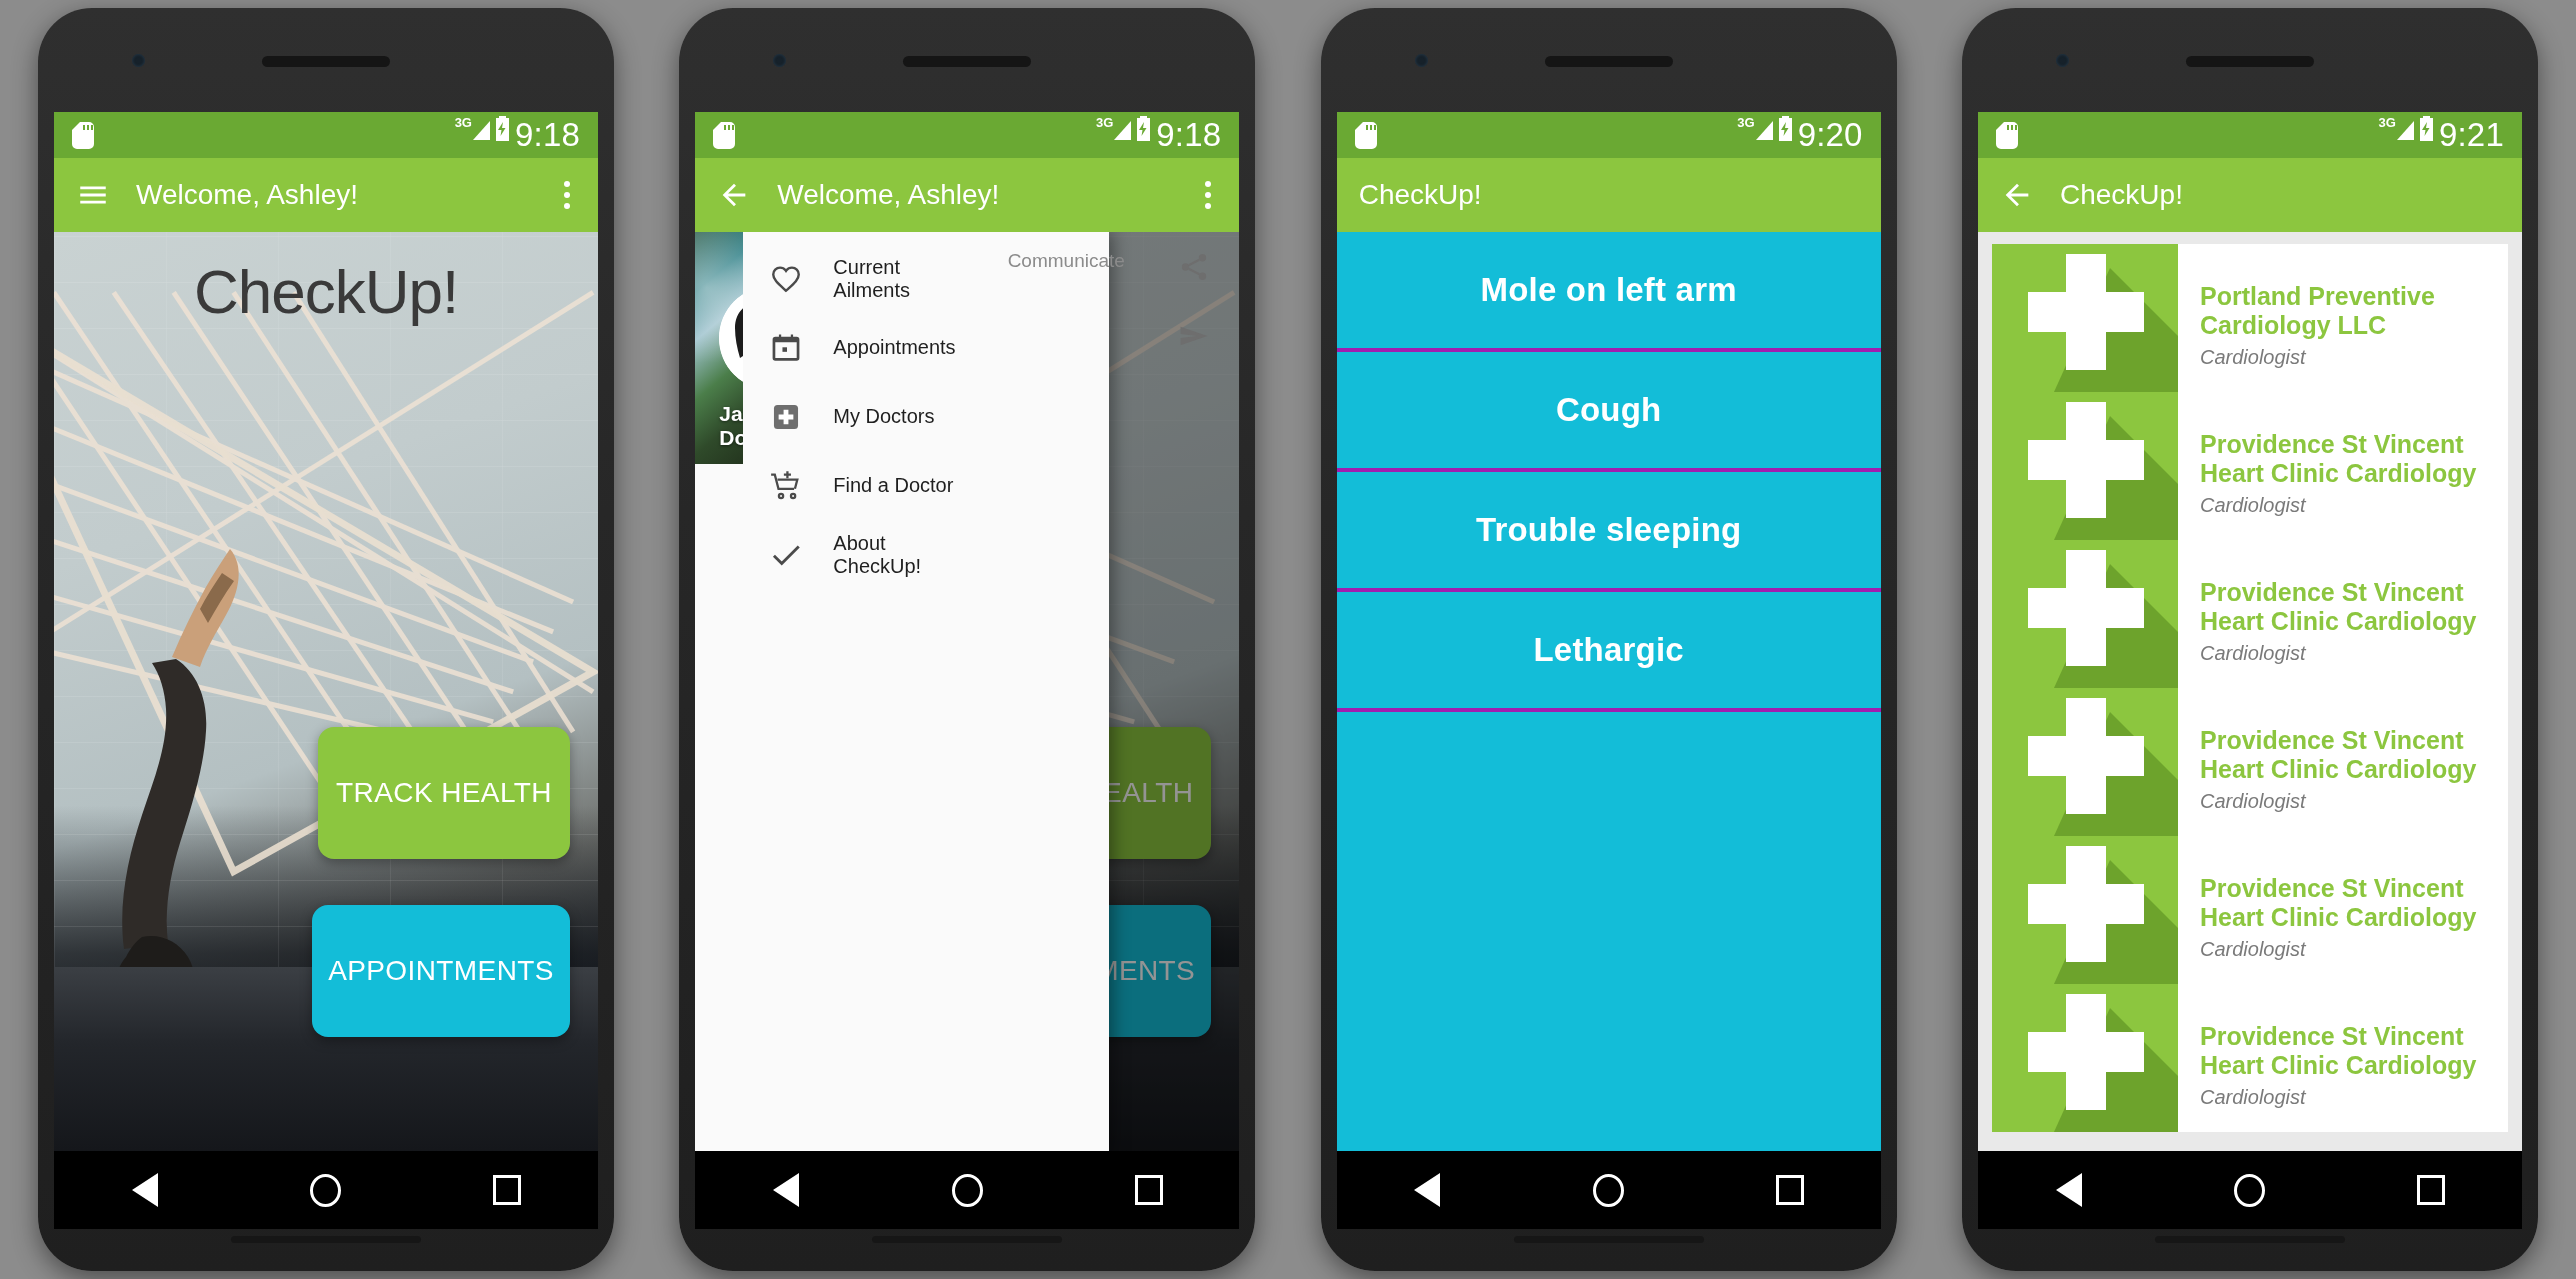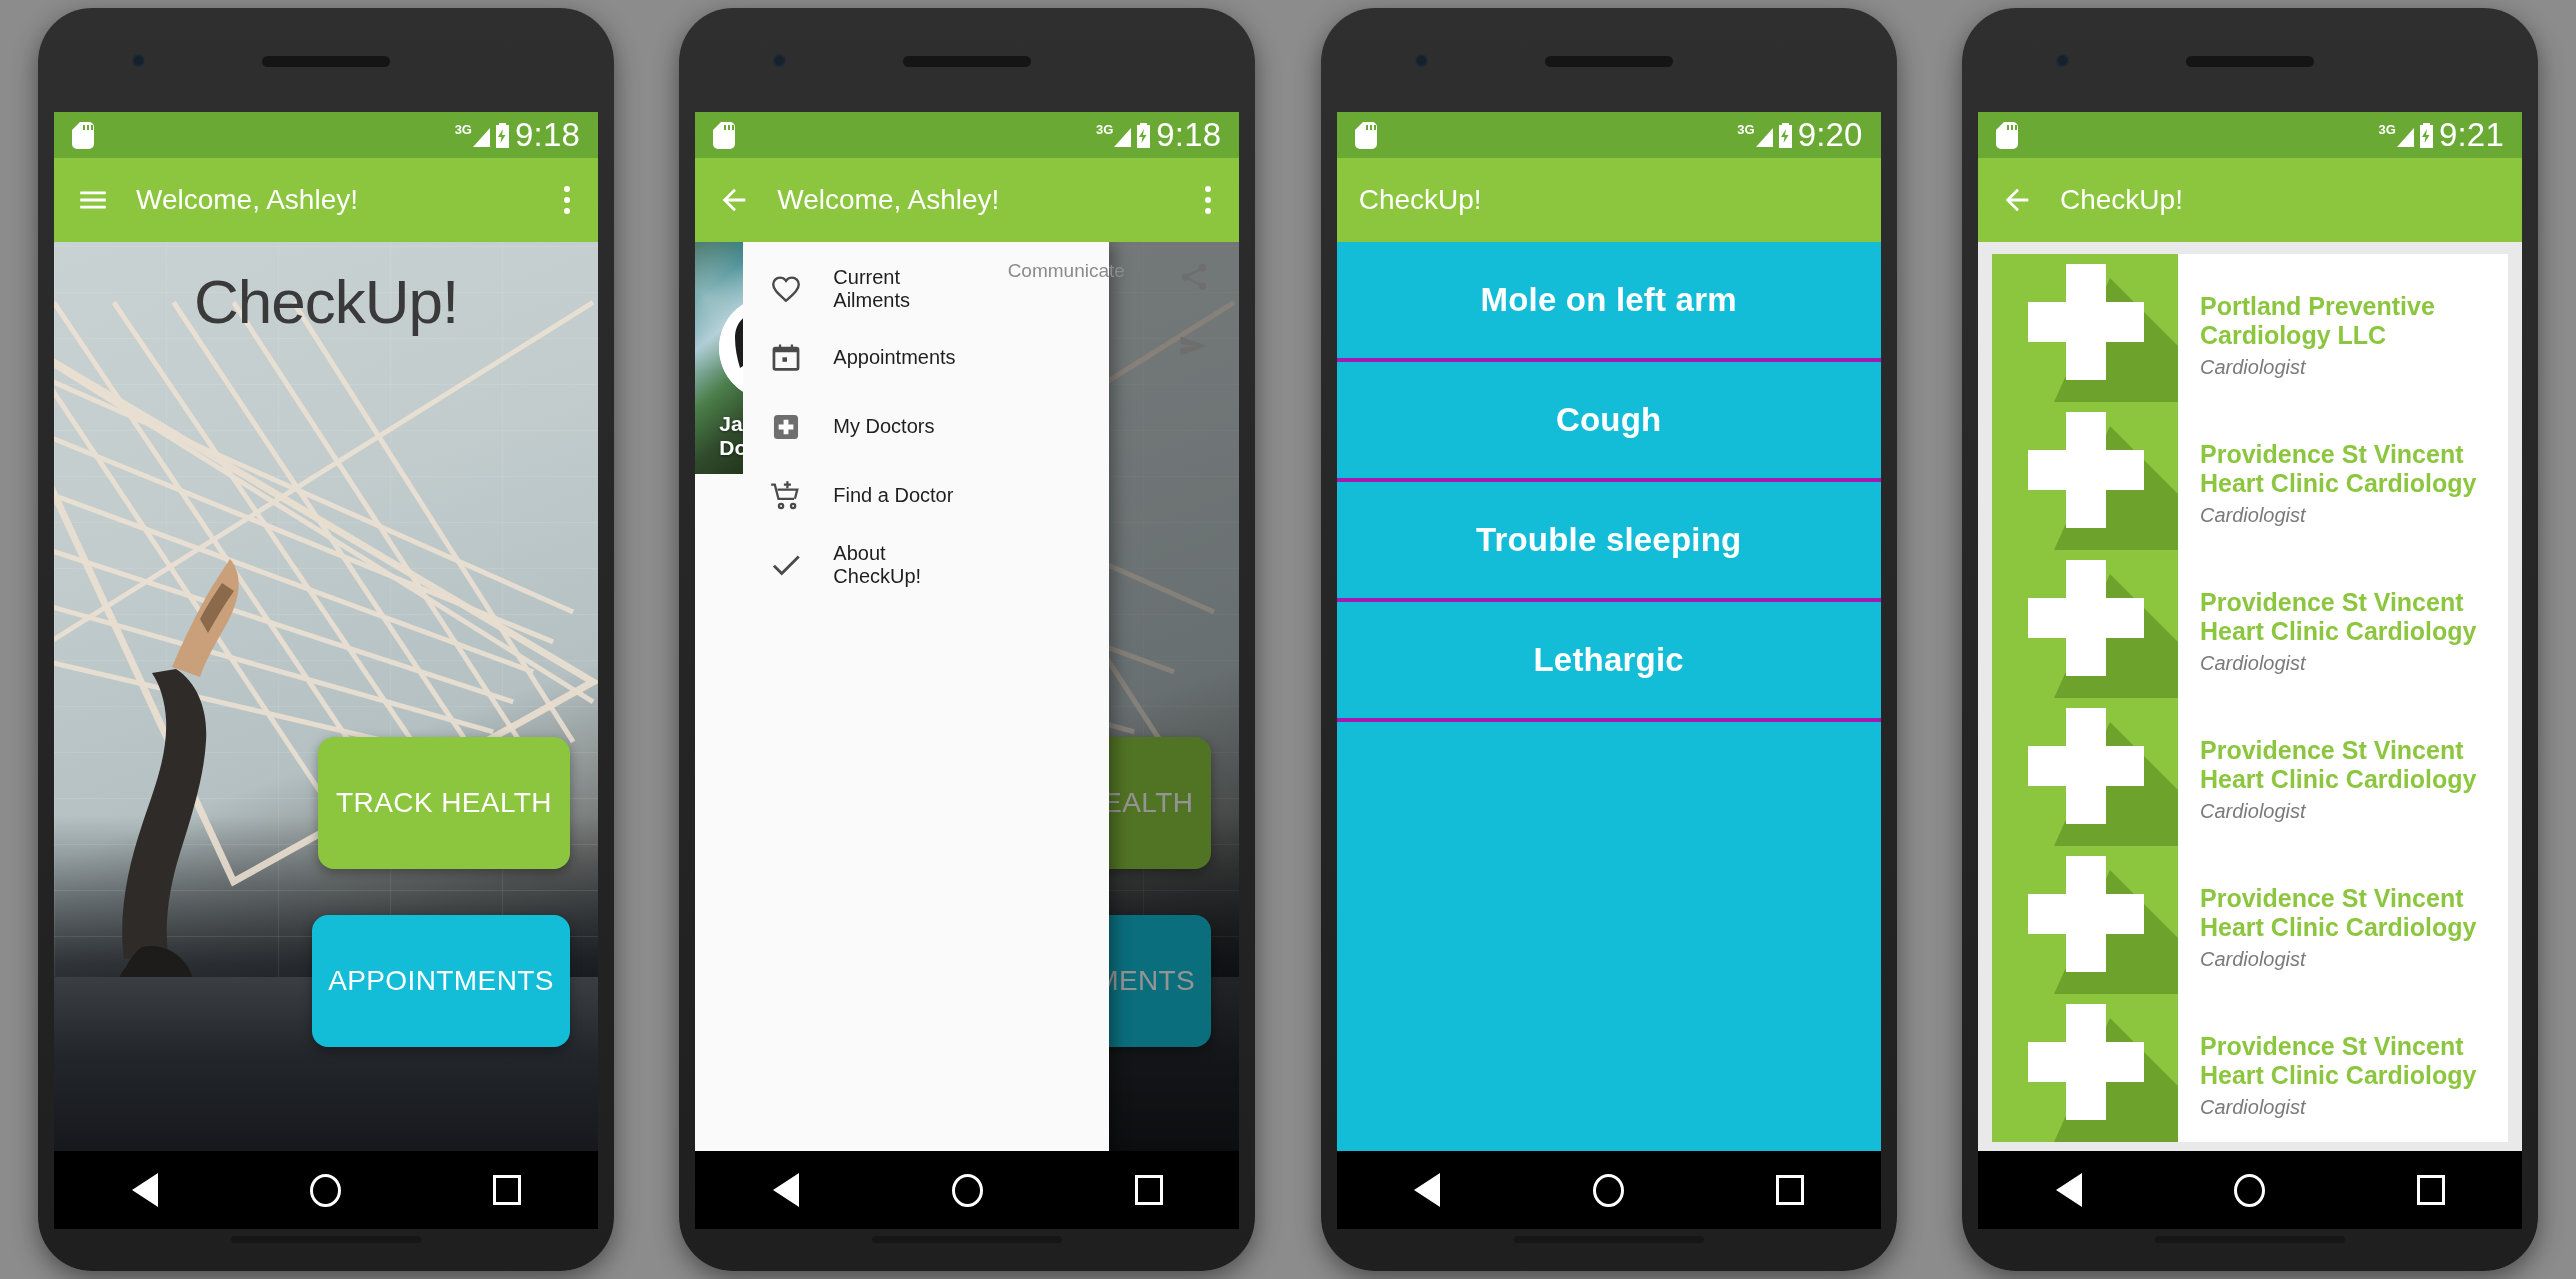--- a/index.html
+++ b/index.html
@@ -78,37 +78,37 @@
     background: #6aa933;
     display: flex;
     align-items: center;
     padding: 0 18px;
     color: #fff;
   }
   .sb-left { display: flex; align-items: center; gap: 8px; }
   .sb-right {
     margin-left: auto;
     display: flex;
-    align-items: center;
+    align-items: flex-start;
     gap: 4px;
   }
   .sb-time {
     font-size: 33px;
     font-weight: 400;
     letter-spacing: 0.2px;
   }
   .sd-icon { width: 22px; height: 27px; display:block; }
   .net-icon { display: flex; align-items: flex-end; gap: 1px; }
   .net-label { font-size: 13px; font-weight: 700; line-height: 1; margin-bottom: 11px;}
   .sig { width: 0; height: 0; border-left: 17px solid transparent; border-bottom: 19px solid #fff; }
   .batt { width: 17px; height: 25px; }
 
   
   .appbar {
-    height: 84px;
+    height: 74px;
     background: #8cc63f;
     display: flex;
     align-items: center;
     padding: 0 22px;
     color: #fff;
     position: relative;
     z-index: 6;
   }
   .appbar-title {
     font-size: 28px;

